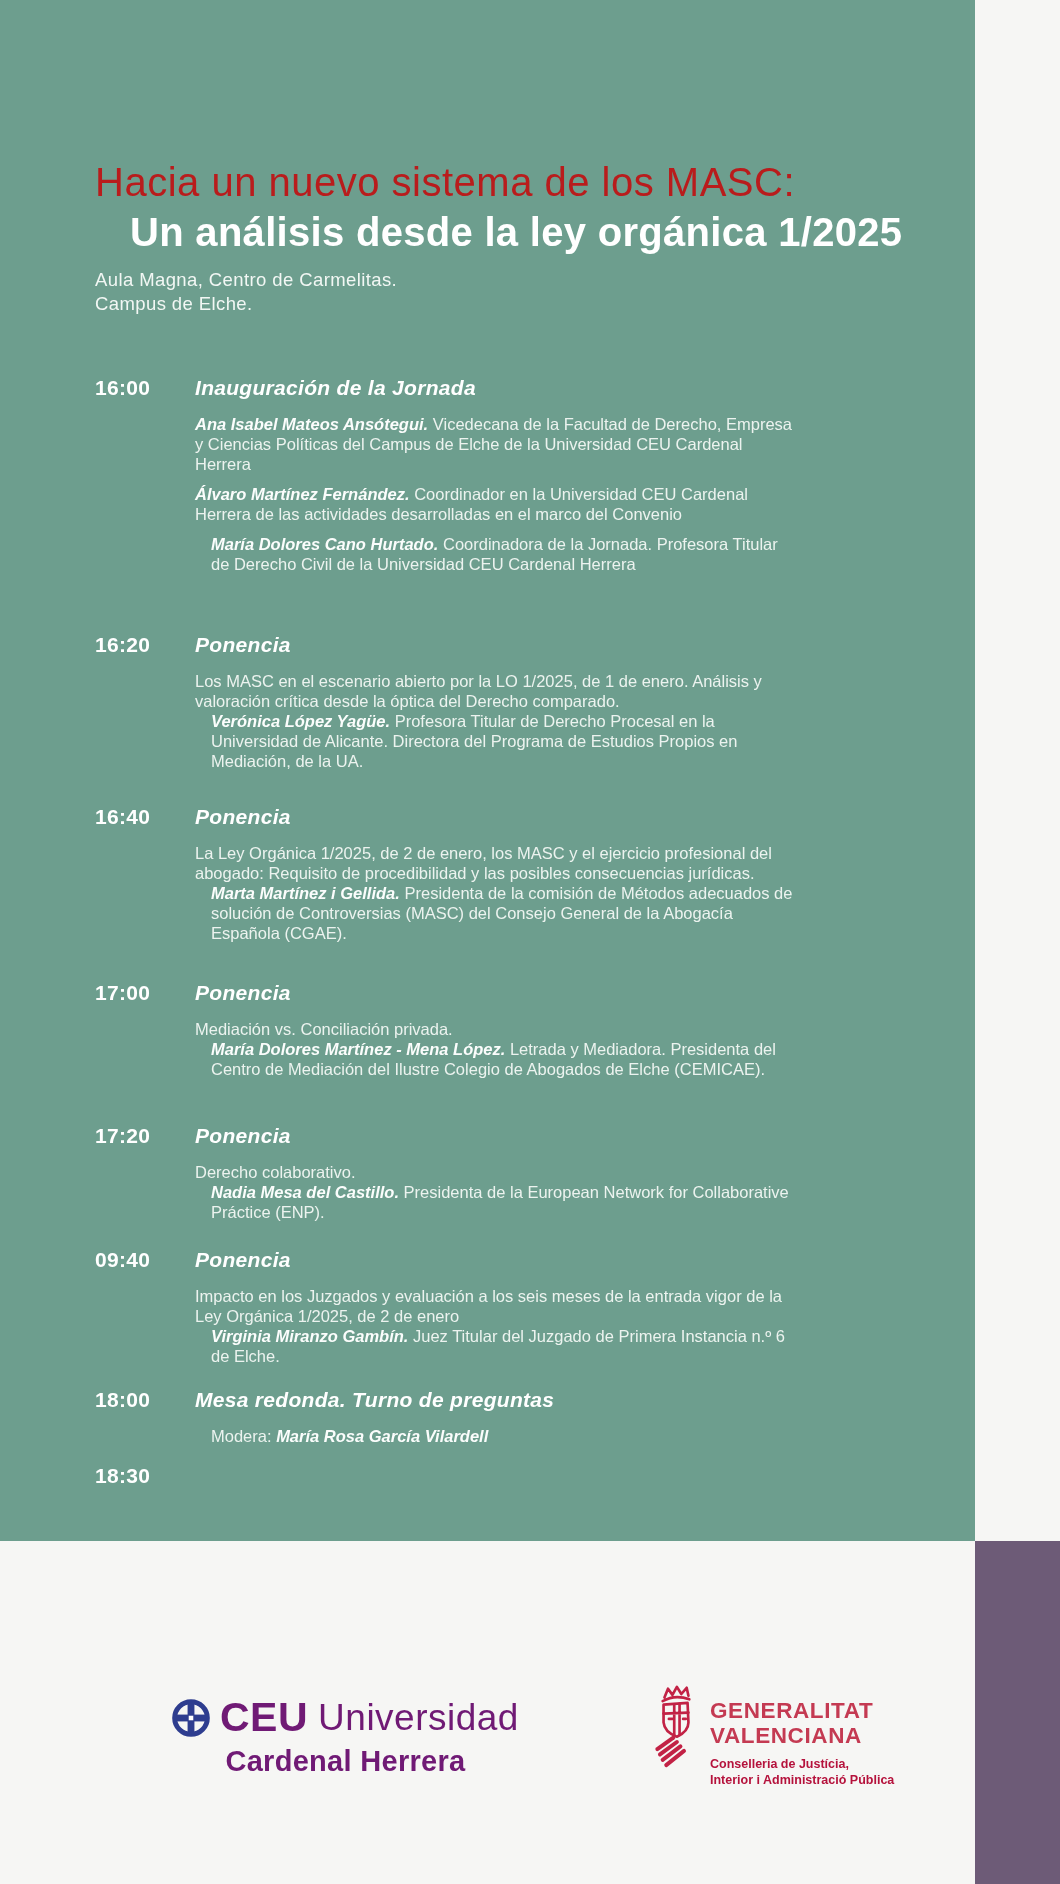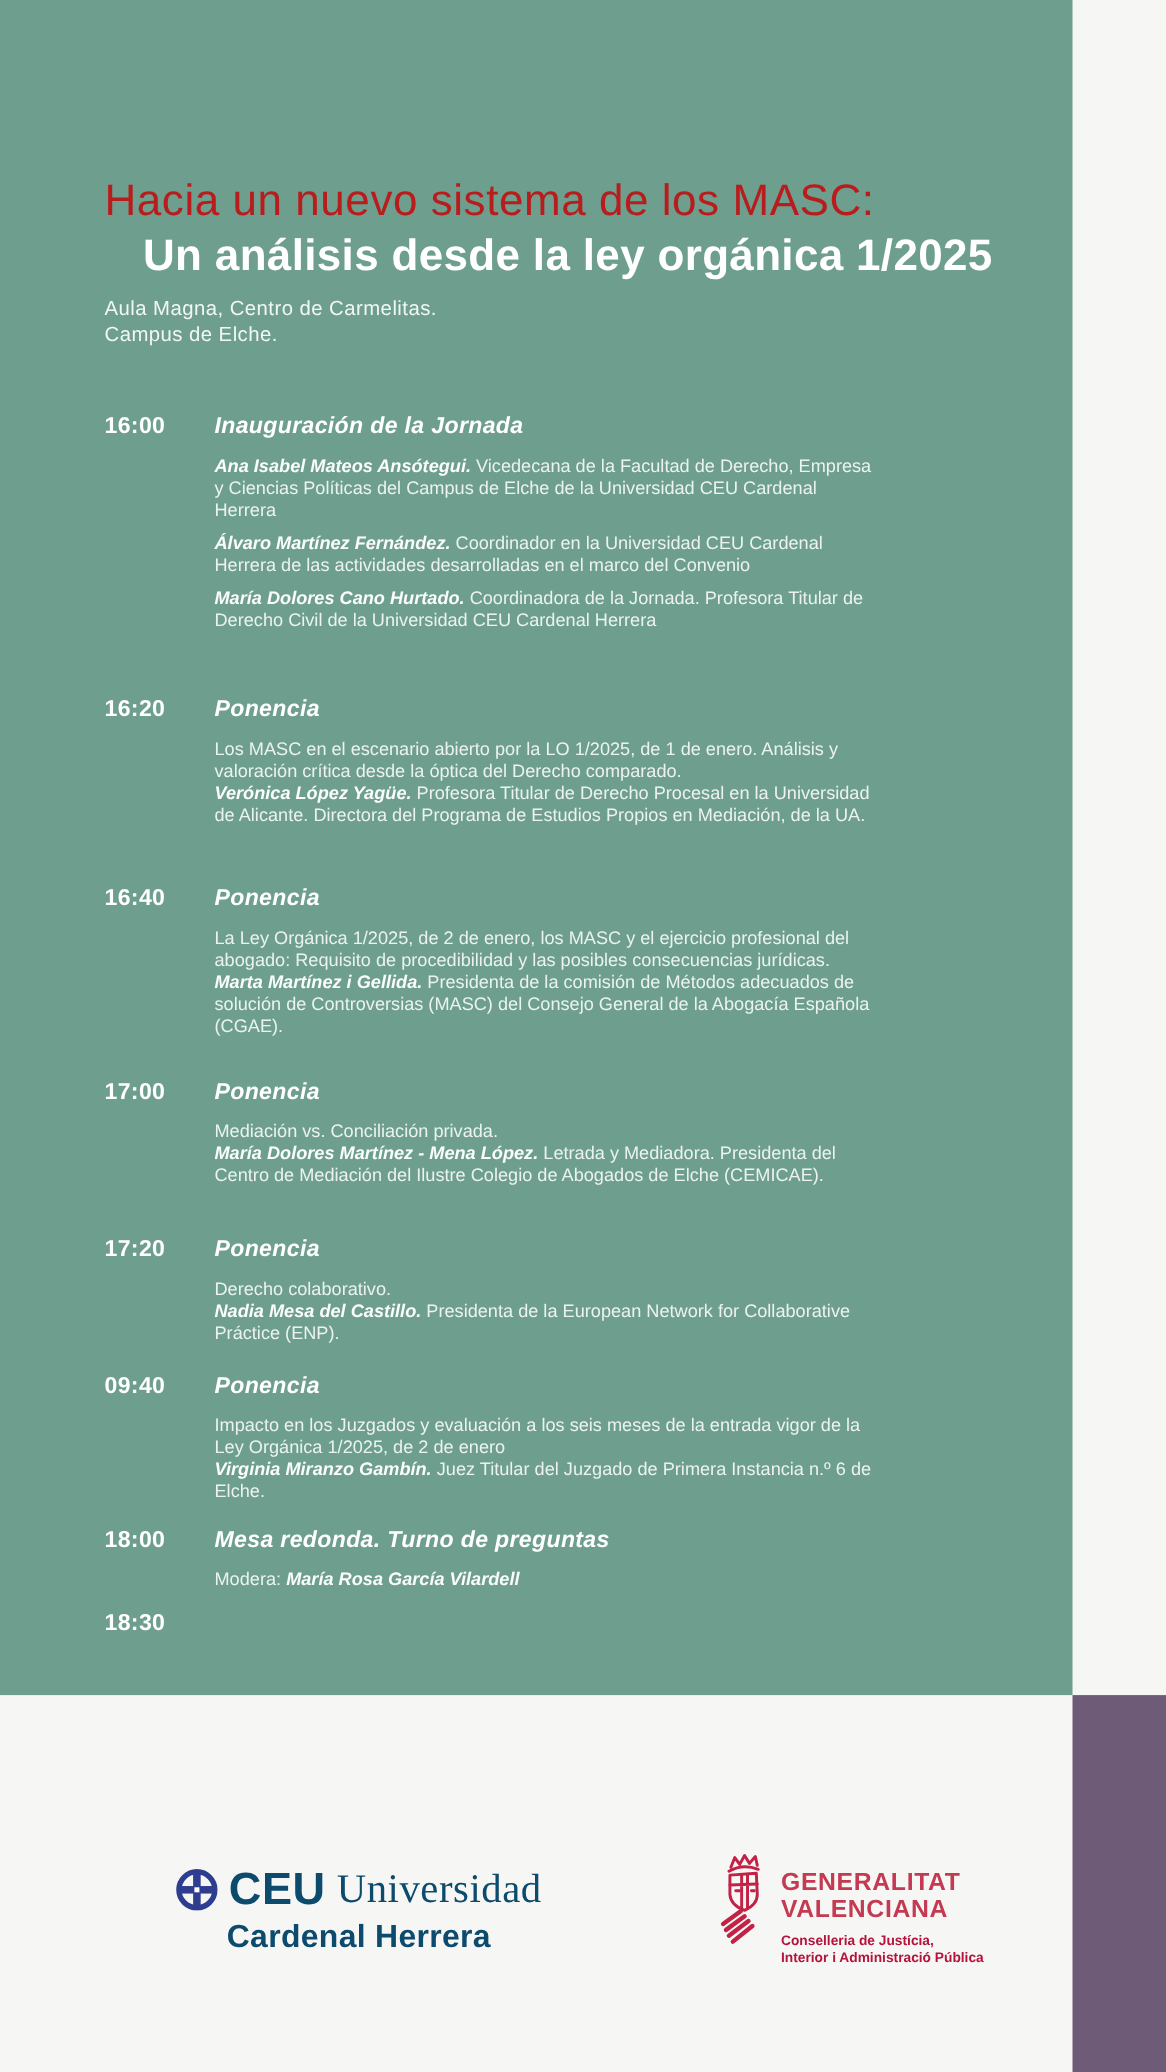--- a/index.html
+++ b/index.html
@@ -17,28 +17,28 @@
   .title2{position:absolute;left:95px;top:210px;font-size:40px;font-weight:700;color:#ffffff;letter-spacing:.3px;margin-left:35px;}
   .venue{position:absolute;left:95px;top:268px;font-size:18.5px;line-height:24px;color:#f2f7f4;letter-spacing:.4px;}
 
   
   .session{position:absolute;left:95px;width:770px;display:grid;grid-template-columns:100px 1fr;column-gap:0;}
   .time{font-size:21px;font-weight:700;color:#ffffff;letter-spacing:.3px;}
   .sess-content{max-width:600px;}
   .sess-heading{font-size:21px;font-weight:700;color:#ffffff;letter-spacing:.3px;margin:0 0 14px 0;font-style:italic;}
   .topic{font-size:16.5px;line-height:20px;color:#ecf3ef;margin:0;}
   .para{font-size:16.5px;line-height:20px;color:#ecf3ef;margin:0 0 10px 0;}
-  .para:last-child{margin-bottom:0;}
+  .para:last-child{margin-bottom:0;margin-left:16px;}
   .spk-name{font-weight:700;font-style:italic;color:#fbfdfc;}
 
   
-  .ceu-logo{position:absolute;left:160px;top:1694px;color:#0c4a6e;}
+  .ceu-logo{position:absolute;left:172px;top:1694px;color:#701a75;}
   .ceu-row{display:flex;align-items:center;gap:10px;}
   .ceu-acronym{font-size:41px;font-weight:700;letter-spacing:.5px;}
-  .ceu-name{font-size:37px;font-weight:400;letter-spacing:.5px;font-family:Liberation Serif, serif;}
+  .ceu-name{font-size:37px;font-weight:400;letter-spacing:.5px;}
   .ceu-sub{font-size:29px;font-weight:700;text-align:center;margin-top:4px;letter-spacing:.3px;}
   .gva-logo{position:absolute;left:652px;top:1682px;display:flex;gap:10px;}
   .gva-text{padding-top:16px;}
   .gva-name{font-size:22.5px;font-weight:700;color:#c43a52;line-height:25px;letter-spacing:.6px;}
   .gva-dept{font-size:12.5px;font-weight:700;color:#b5123c;line-height:16px;margin-top:8px;}
   svg{display:block;}
 </style>
 </head>
 <body>
 

